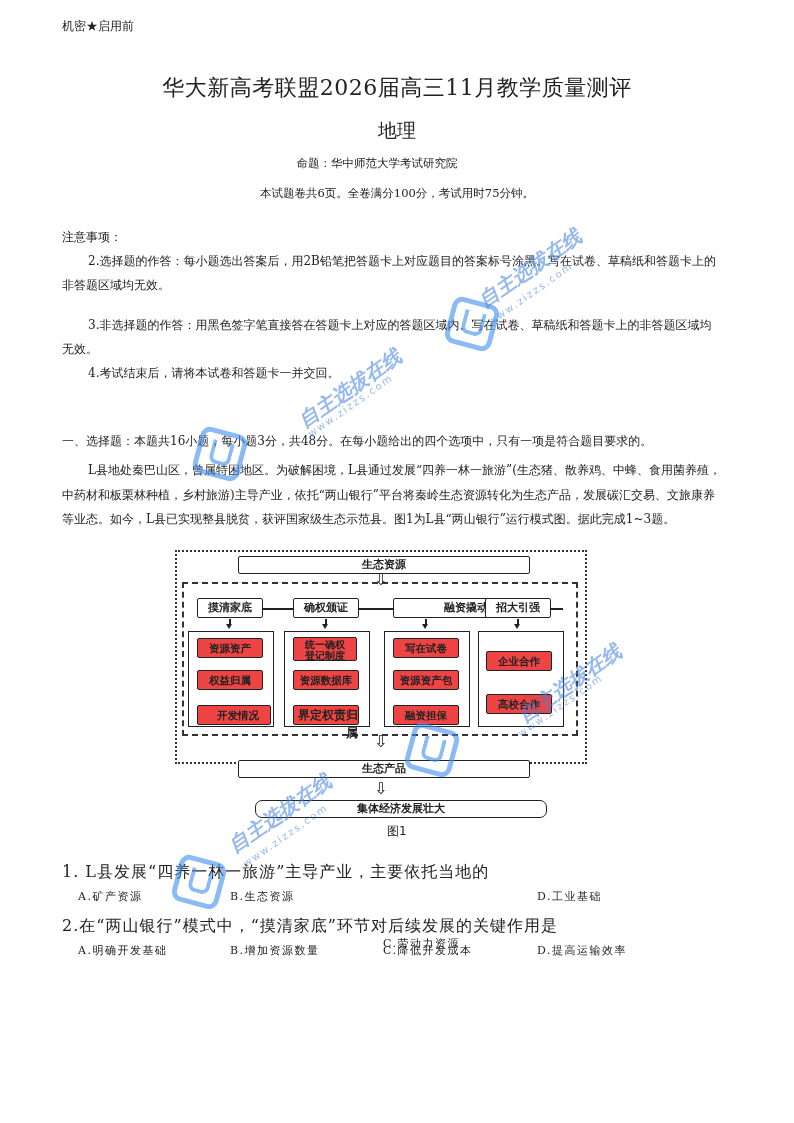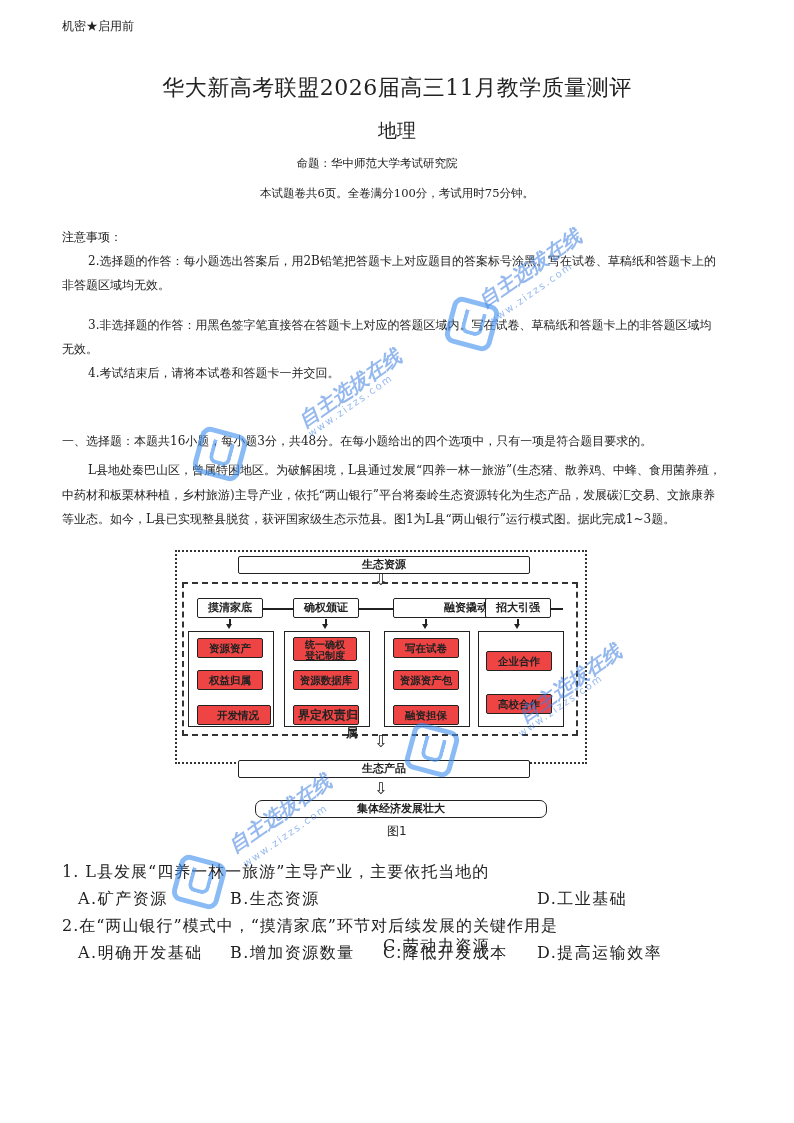--- a/index.html
+++ b/index.html
@@ -11,21 +11,21 @@
   .subject { left:0; width:794px; top:118px; text-align:center; font-size:19px; }
   .author { left:0; width:794px; top:156px; text-align:center; font-size:11.5px; padding-left:0px; box-sizing:border-box; }
   .author span { margin-left:-40px; }
   .info { left:0; width:794px; top:186px; text-align:center; font-size:11.5px; }
   .notes { left:62px; width:660px; top:225px; font-size:12px; line-height:24px; }
   .notes p { margin:0; }
   .indent { text-indent:26px; }
   .section { left:62px; top:433px; font-size:12px; }
   .passage { left:62px; width:660px; top:458px; font-size:12px; line-height:24.5px; text-indent:26px; }
   .q { font-size:16px; letter-spacing:1px; }
-  .opt { font-size:16px; letter-spacing:1.5px; }
+  .opt { font-size:11px; letter-spacing:1.5px; }
 
   
   .diagram { left:175px; top:550px; width:436px; height:278px; }
   .outer-dash { position:absolute; left:0; top:0; width:408px; height:210px; border:2px dotted #333; }
   .inner-dash { position:absolute; left:7px; top:32px; width:392px; height:150px; border:2px dashed #333; }
   .bar { position:absolute; border:1.5px solid #222; border-radius:2px; background:#fff; text-align:center;
          font-family:"DejaVu Sans","Liberation Sans",sans-serif; font-weight:bold; font-size:11px; line-height:16px; }
   .hdr { position:absolute; border:1.5px solid #222; border-radius:2px; background:#fff; text-align:center;
          font-family:"DejaVu Sans","Liberation Sans",sans-serif; font-weight:bold; font-size:11px; }
   .col { position:absolute; border:1.5px solid #222; background:#fff; }

